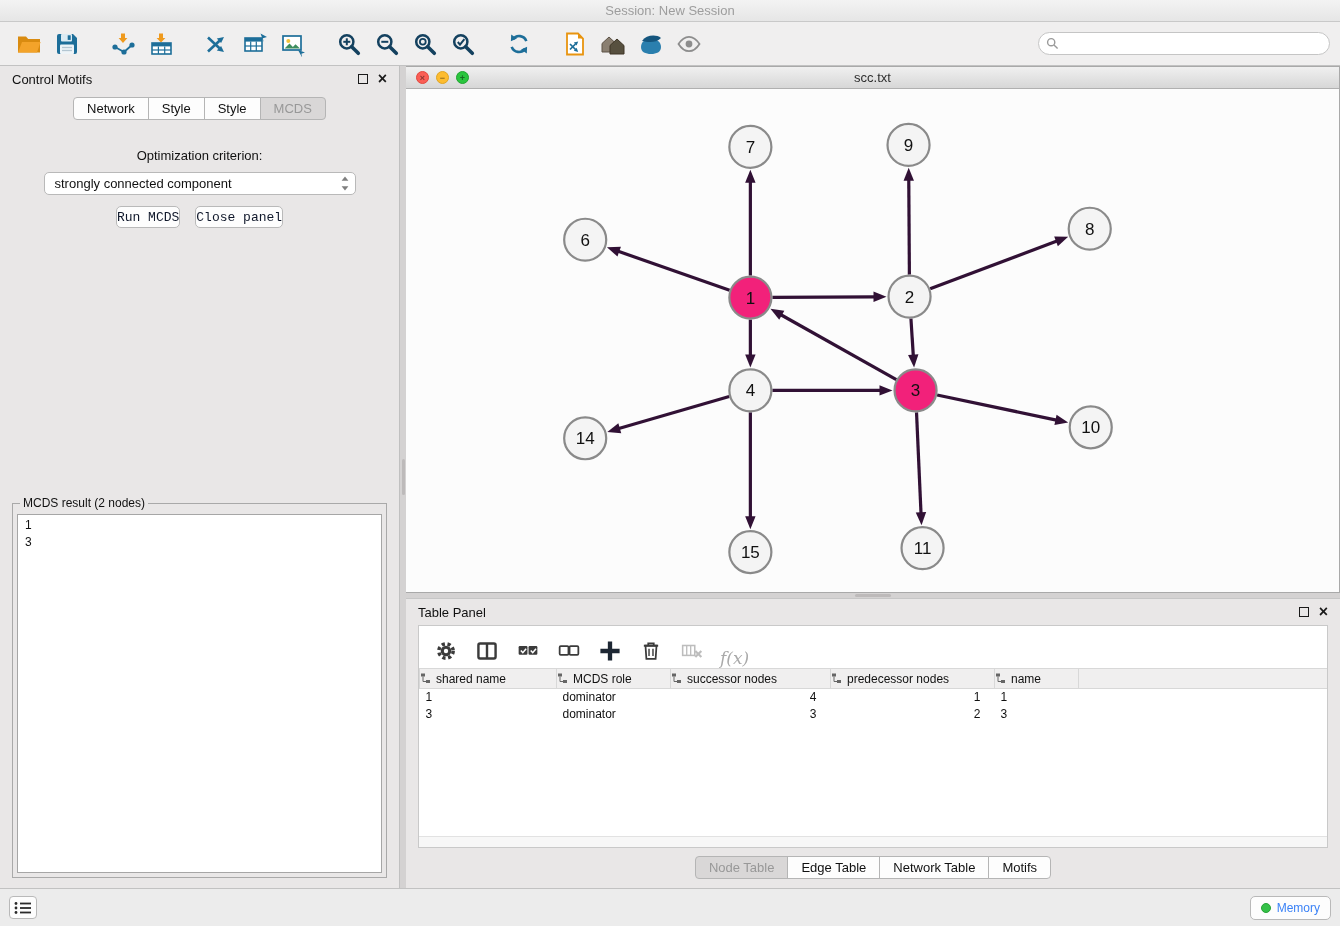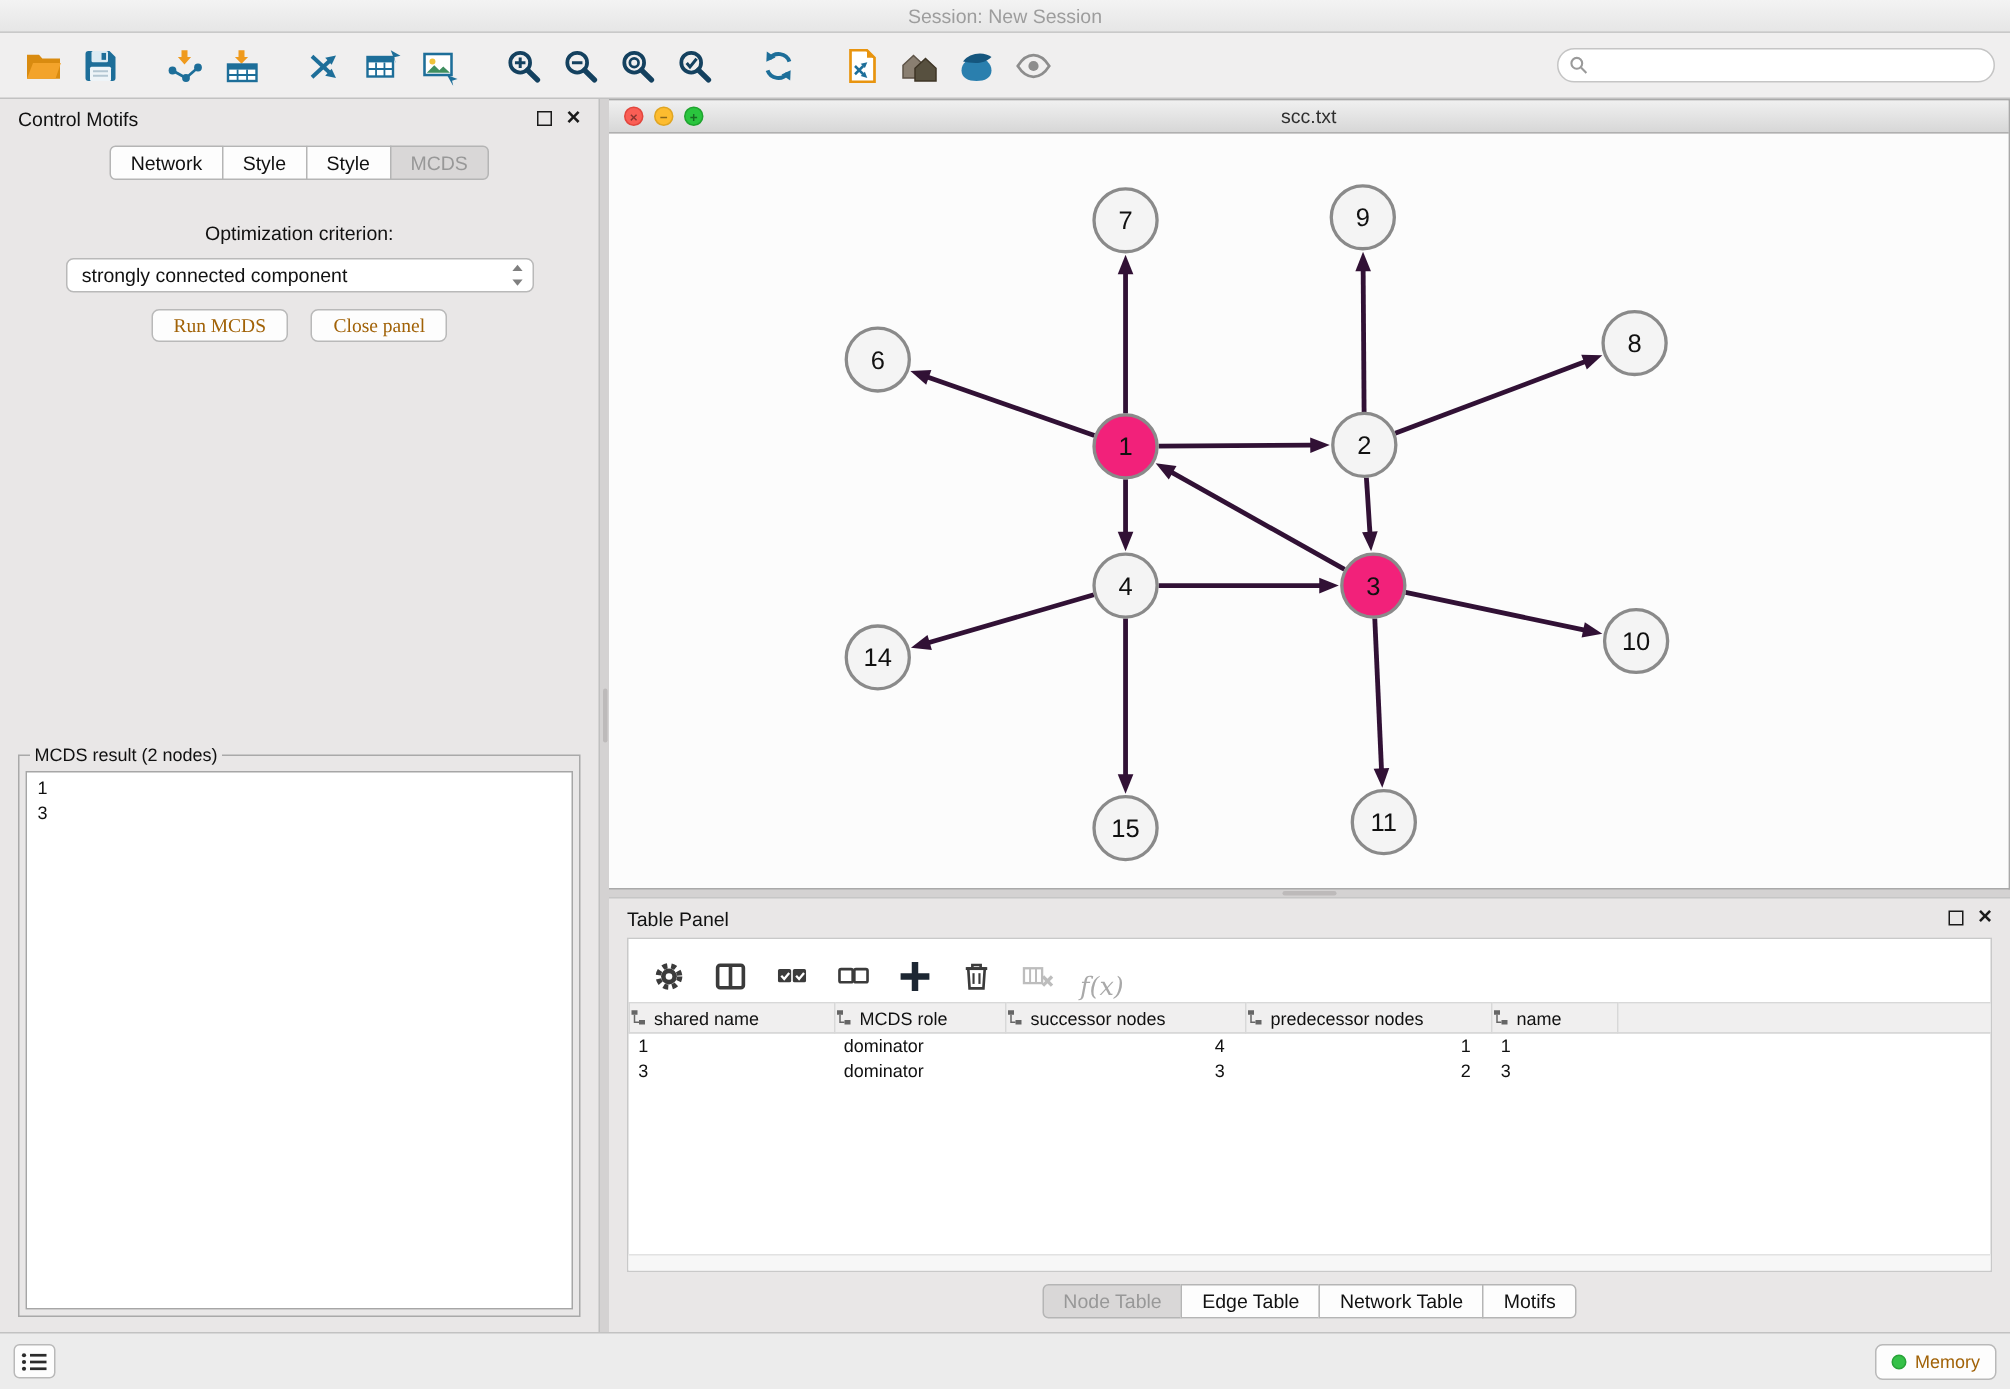--- a/index.html
+++ b/index.html
@@ -21,21 +21,21 @@
 .seg-tabs{display:flex;justify-content:center;padding:5px 16px 6px}
 .seg-tab{height:23px;line-height:21px;padding:0 13px;font-size:13px;background:#fdfdfd;border:1px solid #b5b5b5;margin-left:-1px;white-space:nowrap;color:#111}
 .seg-tab:first-child{margin-left:0;border-radius:4px 0 0 4px}
 .seg-tab:last-child{border-radius:0 4px 4px 0}
 .seg-tab.active{background:#d9d7d7;color:#989898}
 .cp-body{flex:1;display:flex;flex-direction:column;padding:0 12px;min-height:0}
 .opt-label{text-align:center;margin-top:22px;font-size:13px}
 .dropdown{margin:9px auto 0;width:312px;height:23px;background:#fff;border:1px solid #b9b9b9;border-radius:5px;display:flex;align-items:center;padding:0 4px 0 10px;font-size:13px;flex:0 0 auto}
 .dd-stepper{margin-left:auto;display:flex}
 .btn-row{display:flex;justify-content:center;gap:15px;margin-top:11px}
-.mac-btn{height:22px;padding:0 14px;background:#fdfdfd;border:1px solid #b9b9b9;border-radius:5px;font-size:13px;font-family:Liberation Serif, serif;color:#a16207}
+.mac-btn{height:22px;padding:0 0;background:#fdfdfd;border:1px solid #b9b9b9;border-radius:5px;font-size:13px;font-family:Liberation Mono, monospace;color:#0f172a}
 .result-fieldset{margin-top:auto;margin-bottom:10px;height:382px;border:1px solid #a9a9a9;padding:4px;display:flex;flex-direction:column;min-height:0}
 .result-fieldset legend{font-size:12px;padding:0 3px;margin-left:3px}
 .result-box{flex:1;background:#fff;border:1px solid #a6a6a6;font-size:12px;line-height:17px;padding:2px 7px;overflow:hidden}
 .vsplit{flex:0 0 6px;display:flex;align-items:center;justify-content:center}
 .grip-v{width:3px;height:36px;background:#bdbaba;border-radius:2px}
 .right-col{flex:1;display:flex;flex-direction:column;min-width:0}
 .net-window{flex:0 0 527px;display:flex;flex-direction:column;border:1px solid #a9a9a9;border-left:none;min-height:0}
 .net-titlebar{flex:0 0 22px;background:linear-gradient(#f0f0f0,#d7d7d7);border-bottom:1px solid #b0b0b0;position:relative;display:flex;align-items:center}
 .traffic{display:flex;gap:7px;padding-left:10px;position:relative;z-index:2}
 .light{width:13px;height:13px;border-radius:50%;font-size:9px;line-height:12px;text-align:center;color:rgba(0,0,0,.45);font-weight:bold}
@@ -57,21 +57,21 @@
 .node-table th{height:20px;background:#f0efef;border:1px solid #d8d8d8;font-weight:normal;font-size:12px;padding:0}
 .node-table th.filler{border-right:none}
 .th-inner{display:flex;align-items:center;justify-content:flex-start;gap:5px}
 .node-table td{height:17px;padding:0 6px;color:#111;overflow:hidden;white-space:nowrap}
 .node-table td.num{padding-right:14px}
 .table-fill{flex:1}
 .hscrollbar{flex:0 0 11px;border-top:1px solid #e2e2e2;background:#f7f7f7}
 .table-tabs-row{padding:8px 0 9px}
 .statusbar{flex:0 0 38px;background:#ececec;border-top:1px solid #c2c2c2;display:flex;align-items:center;padding:0 9px}
 .list-btn{width:28px;height:23px;border:1px solid #b9b9b9;border-radius:4px;background:#fdfdfd;display:flex;align-items:center;justify-content:center}
-.memory-btn{margin-left:auto;height:24px;border:1px solid #b9b9b9;border-radius:5px;background:#fdfdfd;display:flex;align-items:center;gap:6px;padding:0 10px;font-size:12px;color:#a16207}
+.memory-btn{margin-left:auto;height:24px;border:1px solid #b9b9b9;border-radius:5px;background:#fdfdfd;display:flex;align-items:center;gap:6px;padding:0 10px;font-size:12px;color:#3b82f6}
 .mem-dot{width:10px;height:10px;border-radius:50%;background:#35c148;border:1px solid #28a338}
 </style>
 </head>
 <body>
 
 <div class="window">
 
   <div class="titlebar">
     <span>Session: New Session</span>
   </div>

